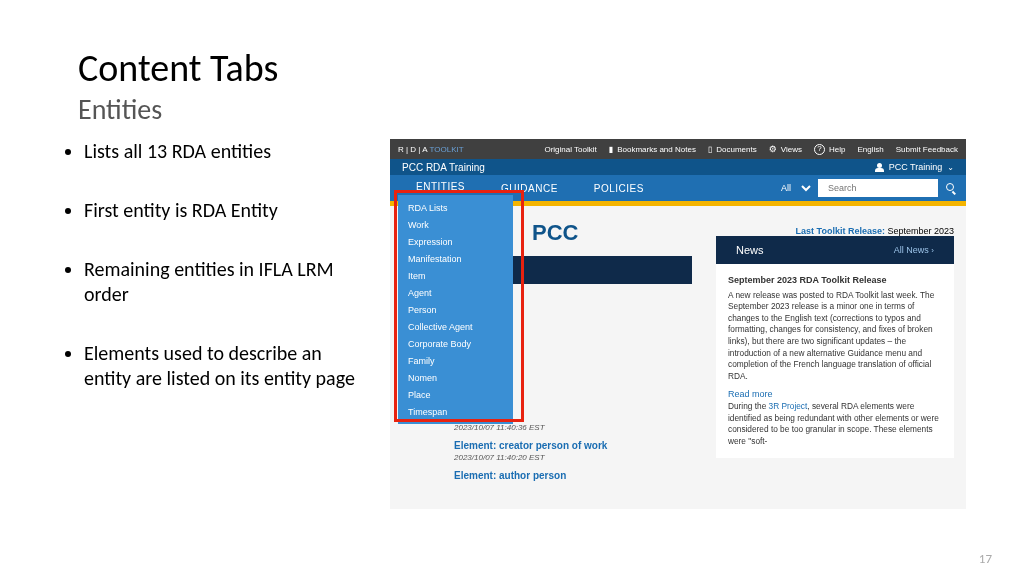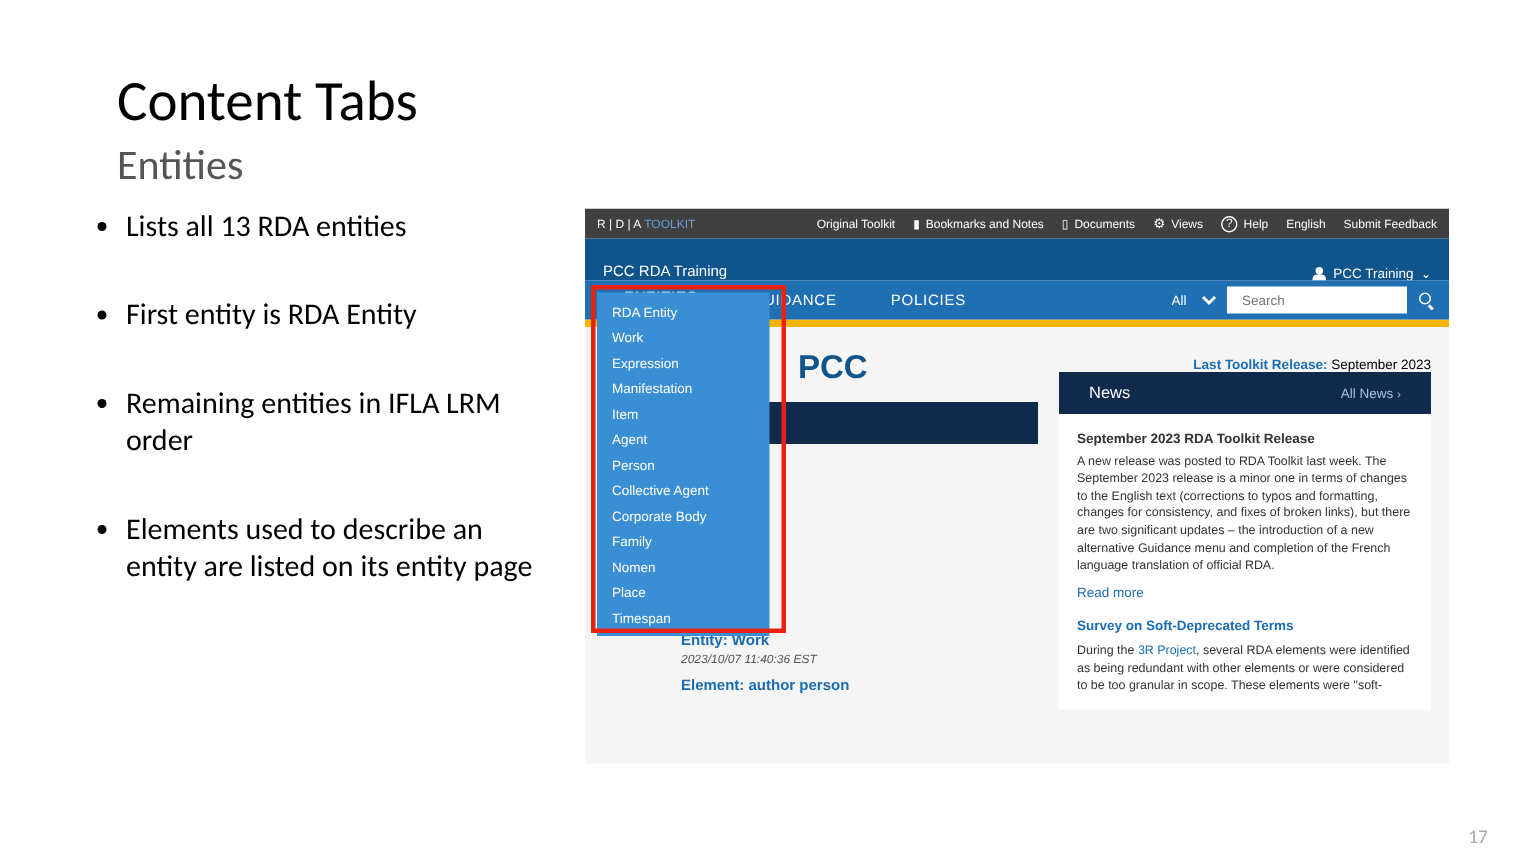--- a/index.html
+++ b/index.html
@@ -11,34 +11,34 @@
   .bullets li { font-size: 20px; color: #000; list-style: disc; margin-left: 22px; margin-bottom: 34px; line-height: 1.25; }
   .page-num { position: absolute; right: 32px; bottom: 10px; font-size: 13px; color: #aaa; }
 
   .shot { position: absolute; left: 390px; top: 139px; width: 576px; height: 370px; background: #f5f5f5; font-family: Arial, sans-serif; font-size: 9px; overflow: hidden; }
   .topbar { background: #404040; color: #fff; height: 20px; display: flex; align-items: center; padding: 0 8px; gap: 12px; font-size: 8px; }
   .topbar .brand { display: flex; gap: 0; align-items: center; }
   .brand .r { color: #fff; }
   .brand .tk { color: #6aa0d6; margin-left: 2px; }
   .topbar .sp { flex: 1; }
   .topbar .ti { display: flex; align-items: center; gap: 4px; }
-  .header2 { background: #0f548a; color: #fff; height: 28px; display: flex; align-items: flex-end; justify-content: space-between; padding: 0 12px; font-size: 10px; }
+  .header2 { background: #0f548a; color: #fff; height: 16px; display: flex; align-items: center; justify-content: space-between; padding: 0 12px; font-size: 10px; }
   .user { display: flex; align-items: center; gap: 5px; font-size: 9px; }
   .nav { background: #1f6fb2; height: 26px; display: flex; align-items: center; padding-left: 8px; gap: 0; position: relative; }
   .tab { color: #fff; font-size: 10px; padding: 0 18px; height: 26px; display: flex; align-items: center; letter-spacing: 0.5px; }
   .tab.active { border-bottom: 3px solid #ffc107; }
   .nav .sp { flex: 1; }
   .sel { background: #1f6fb2; color: #fff; border: none; font-size: 9px; height: 18px; padding: 0 6px; }
   .search { height: 18px; width: 120px; border: none; font-size: 9px; padding: 0 10px; margin: 0 4px; }
   .srch-btn { width: 18px; height: 18px; background: #1f6fb2; color: #fff; display: flex; align-items: center; justify-content: center; font-size: 11px; margin-right: 6px; }
   .yellow { height: 5px; background: #f4b400; }
   .dropdown { position: absolute; left: 8px; top: 56px; width: 115px; background: #3a8fd4; z-index: 10; padding: 4px 0; }
   .dropdown div { color: #fff; font-size: 9px; padding: 3.5px 10px; }
   .redbox { position: absolute; left: 4px; top: 51px; width: 130px; height: 232px; border: 3px solid #e8220f; z-index: 20; pointer-events: none; }
-  .body { display: flex; padding: 10px 12px; gap: 14px; }
+  .body { display: flex; padding: 10px 12px; gap: 24px; }
   .col-l { width: 290px; }
   .pcc-title { font-size: 22px; font-weight: 700; color: #0f548a; margin-left: 130px; margin-top: 4px; margin-bottom: 10px; }
   .darkband { background: #0f2a4a; height: 28px; width: 290px; }
   .recent { margin-top: 126px; margin-left: 52px; }
   .rec-item { margin-bottom: 8px; }
   .rec-link { color: #1a6db2; font-size: 10px; font-weight: 600; }
   .rec-date { color: #555; font-size: 8px; font-style: italic; margin-top: 2px; }
   .col-r { flex: 1; }
   .release { text-align: right; font-size: 9px; margin-top: 10px; }
   .release .lbl { color: #1a6db2; font-weight: 600; }
@@ -131,21 +131,21 @@
       <span class="sp"></span>
       <select class="sel"><option>All</option></select>
       <input class="search" placeholder="Search" style="">
       <span class="srch-btn">
           <span class="mag-icon"></span>
         </span>
     </div>
     <div class="yellow"></div>
 
     <div class="dropdown">
-      <div>RDA Entity</div>
+      <div>RDA Lists</div>
       <div>Work</div>
       <div>Expression</div>
       <div>Manifestation</div>
       <div>Item</div>
       <div>Agent</div>
       <div>Person</div>
       <div>Collective Agent</div>
       <div>Corporate Body</div>
       <div>Family</div>
       <div>Nomen</div>
@@ -157,39 +157,42 @@
     <div class="body">
       <div class="col-l">
         <div class="pcc-title">PCC</div>
         <div class="darkband"></div>
         <div class="recent">
           <div class="rec-item">
             <div class="rec-link">Entity: Work</div>
             <div class="rec-date">2023/10/07 11:40:36 EST</div>
           </div>
           <div class="rec-item">
+            <div class="rec-link">Element: creator person of work</div>
+            <div class="rec-date">2023/10/07 11:40:20 EST</div>
+          </div>
+          <div class="rec-item">
             <div class="rec-link">Element: author person</div>
           </div>
         </div>
       </div>
 
       <div class="col-r">
         <div class="release">
           <span class="lbl">Last Toolkit Release:</span>
           <span>September 2023</span>
         </div>
         <div class="news-head">
           <span>News</span>
           <span class="all"><span>All News</span> <span class="chev">›</span></span>
         </div>
         <div class="news-body">
           <h4>September 2023 RDA Toolkit Release</h4>
           <div>A new release was posted to RDA Toolkit last week. The September 2023 release is a minor one in terms of changes to the English text (corrections to typos and formatting, changes for consistency, and fixes of broken links), but there are two significant updates – the introduction of a new alternative Guidance menu and completion of the French language translation of official RDA.</div>
           <span class="rm">Read more</span>
-          <div class="sub2">Survey on Soft-Deprecated Terms</div>
           <div>
             <span>During the </span><span class="inline-link">3R Project</span><span>, several RDA elements were identified as being redundant with other elements or were considered to be too granular in scope. These elements were "soft-</span>
           </div>
         </div>
       </div>
     </div>
   </div>
 </div>
 
 </body></html>

